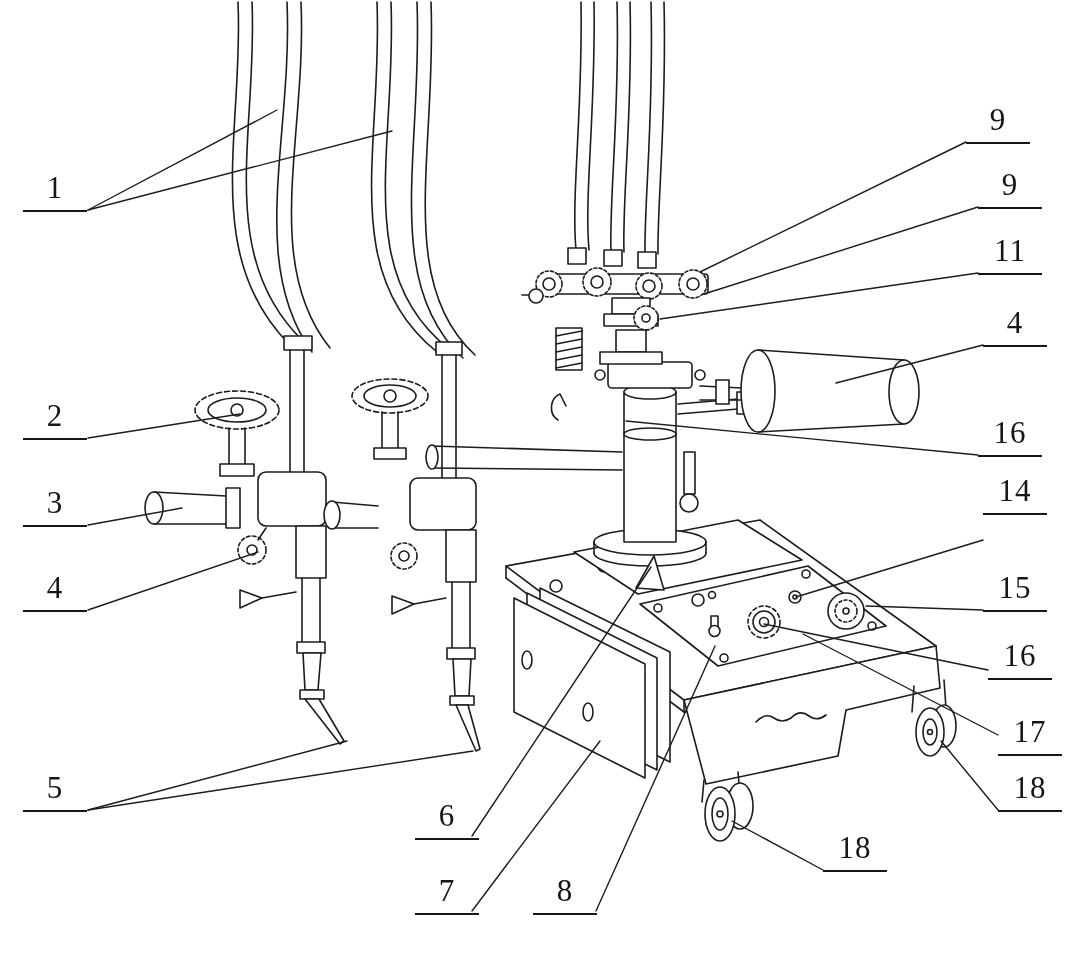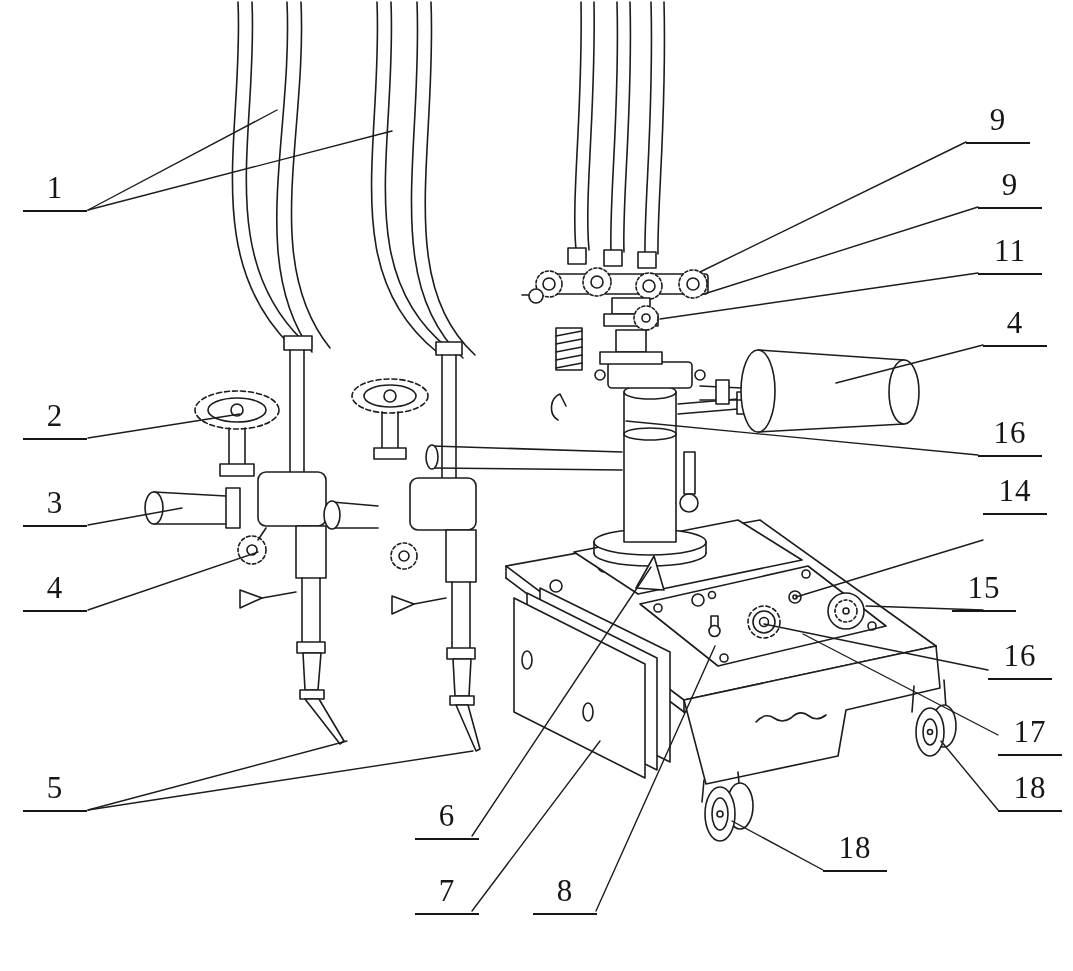--- a/index.html
+++ b/index.html
@@ -276,20 +276,20 @@
       <div class="callout" style="left: 23px; top: 768px;">5</div>
       <div class="callout" style="left: 415px; top: 796px;">6</div>
       <div class="callout" style="left: 415px; top: 871px;">7</div>
       <div class="callout" style="left: 533px; top: 871px;">8</div>
       <div class="callout" style="left: 966px; top: 100px;">9</div>
       <div class="callout" style="left: 978px; top: 165px;">9</div>
       <div class="callout" style="left: 978px; top: 231px;">11</div>
       <div class="callout" style="left: 983px; top: 303px;">4</div>
       <div class="callout" style="left: 978px; top: 413px;">16</div>
       <div class="callout" style="left: 983px; top: 471px;">14</div>
-      <div class="callout" style="left: 952px; top: 568px;">15</div>
+      <div class="callout" style="left: 983px; top: 568px;">15</div>
       <div class="callout" style="left: 988px; top: 636px;">16</div>
       <div class="callout" style="left: 998px; top: 693px; margin-top: 19px;">17</div>
       <div class="callout" style="left: 998px; top: 768px;">18</div>
       <div class="callout" style="left: 823px; top: 828px;">18</div>
     </div>
 
 </div>
 
 </body></html>

